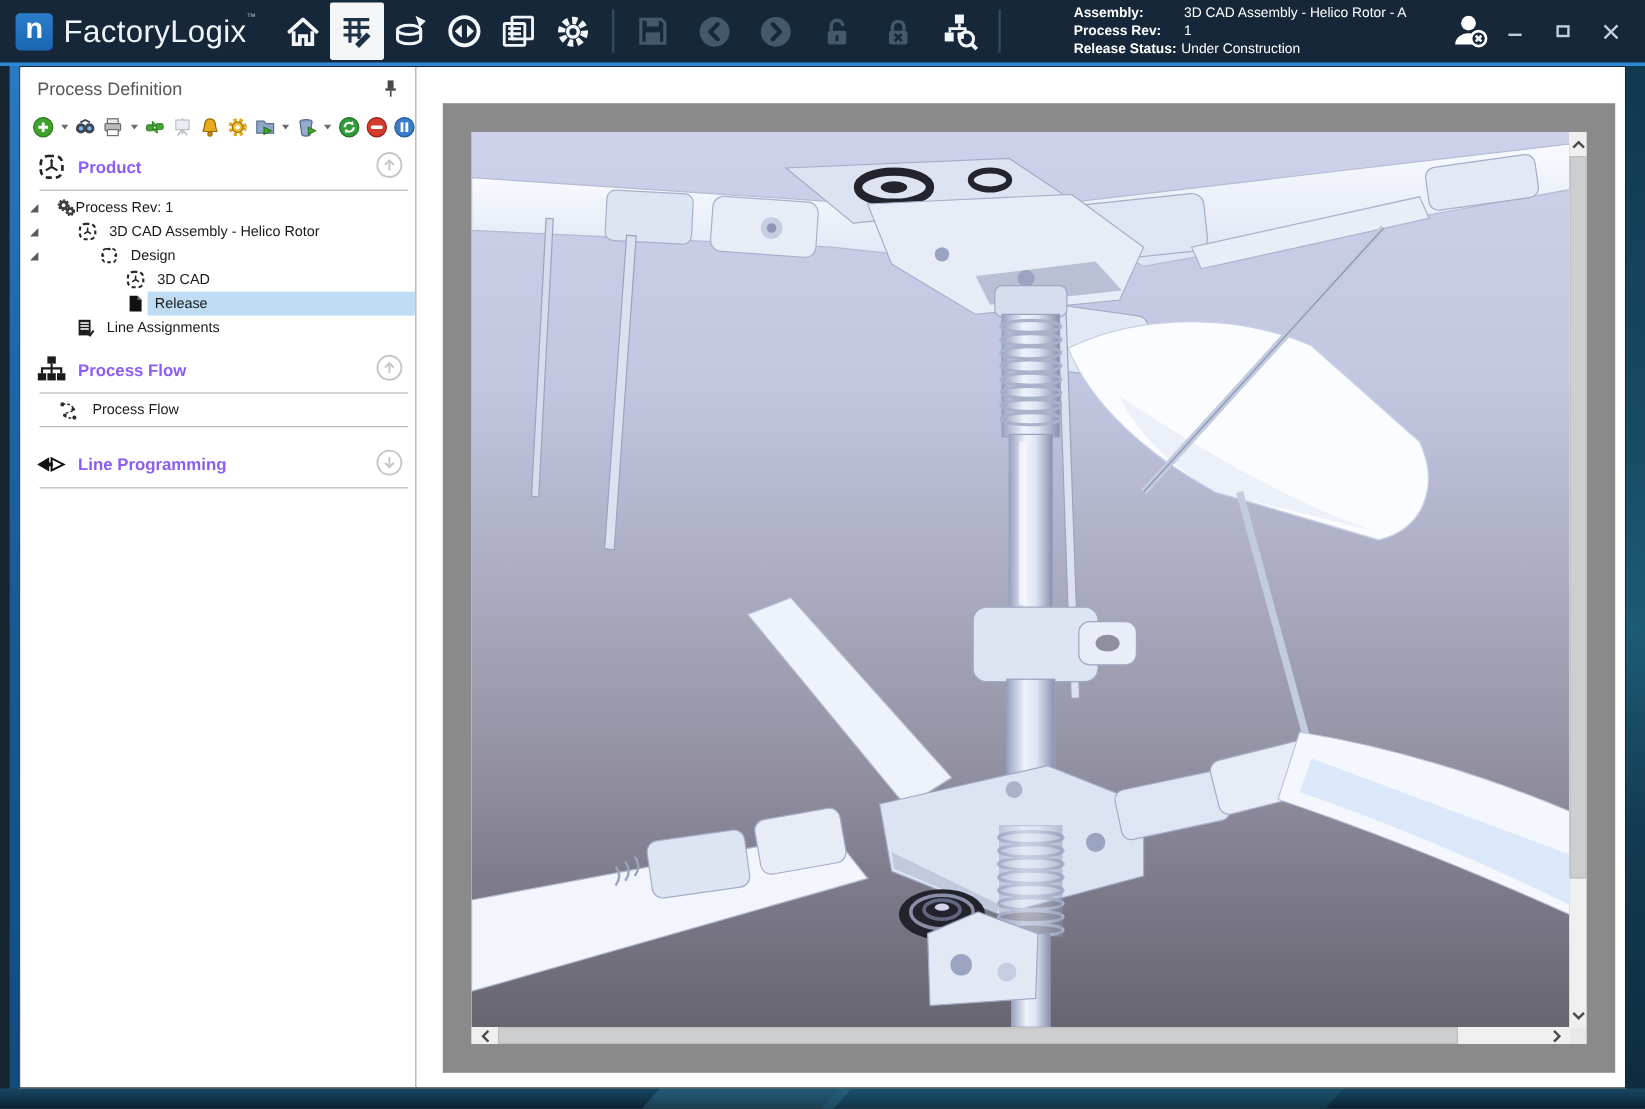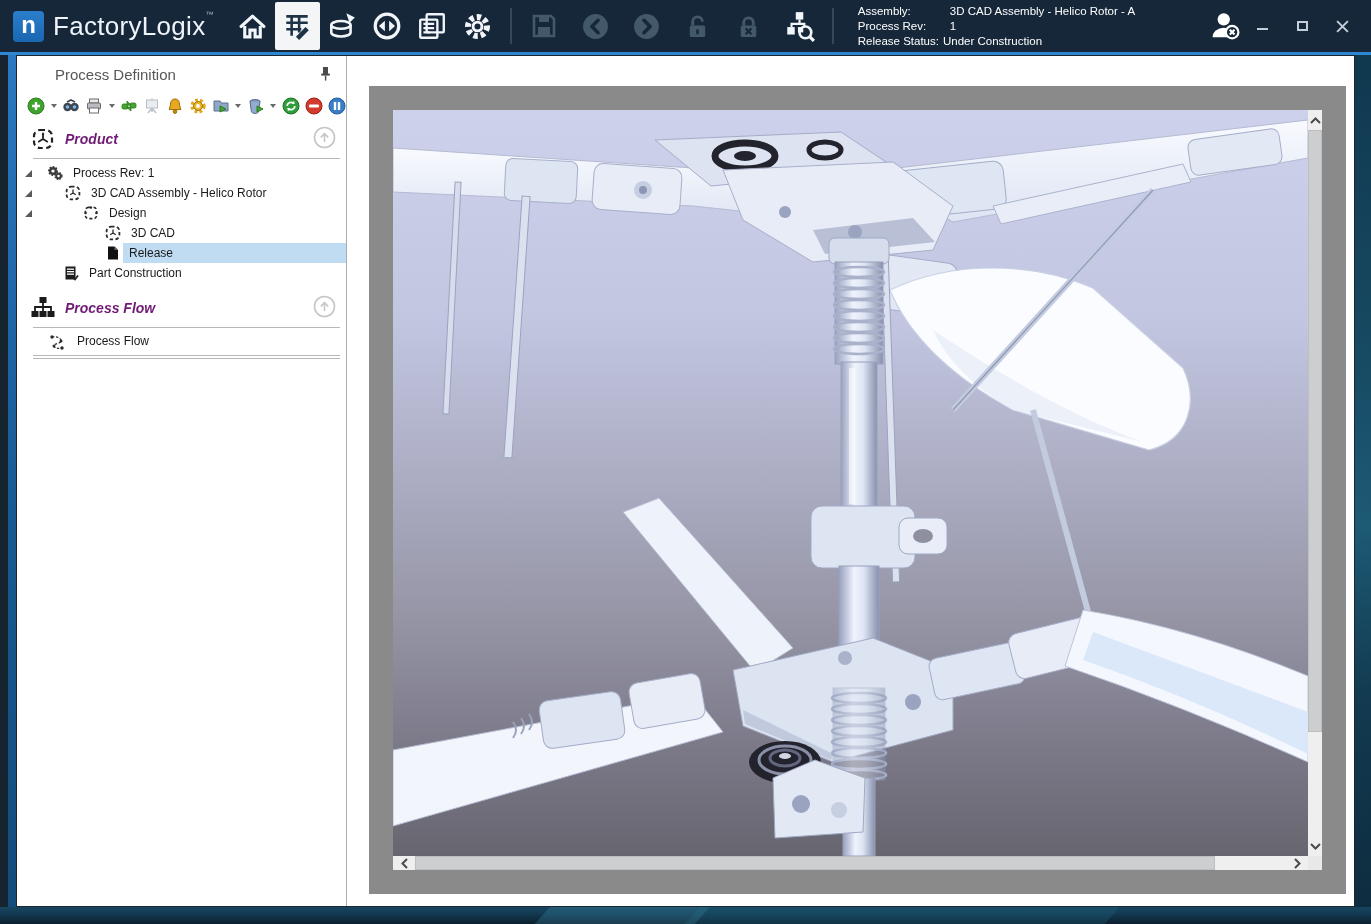--- a/index.html
+++ b/index.html
@@ -39,40 +39,40 @@
   .brand .tm { font-size:8px; vertical-align:18px; color:#9fb2c2; }
   .nav-group { display:flex; align-items:center; margin-left:16px; height:52px; }
   .nav-btn { width:45px; height:52px; display:flex; align-items:center; justify-content:center; color:#f2f6fa; }
   .nav-btn.selected { background:#f3f5f6; color:#1d3247; height:48px; margin-top:0px; border-radius:2px; }
   .tb-sep { width:2px; height:36px; background:#33485c; margin:0 10px; }
   .dim-group { display:flex; align-items:center; gap:6px; }
   .dim-group .nav-btn { color:#44586c; }
   .nav-btn.lit { color:#f2f6fa; }
   .info-block { margin-left:14px; color:#fff; font-size:11.5px; line-height:15px; white-space:nowrap; }
   .info-row { display:flex; }
-  .info-row .lbl { font-weight:normal; width:92px; }
+  .info-row .lbl { font-weight:bold; width:92px;margin-left:37px; }
   .tb-spacer { flex:1; }
   .user-btn { width:46px; height:52px; display:flex; align-items:center; justify-content:center; color:#fff; }
   .win-controls { display:flex; align-items:center; gap:26px; margin:0 22px 0 6px; }
   .win-btn { width:14px; height:14px; display:flex; align-items:center; justify-content:center; color:#c3ced8; }
   .min-glyph { width:11px; height:2px; background:#c3ced8; margin-top:6px; }
   .max-glyph { width:11px; height:10px; border:2px solid #c3ced8; }
   
   .left-panel { position:absolute; left:0; top:0; width:330px; height:100%;
     background:#fff; border-right:1px solid #a8adb2; font-size:12px; color:#1a1a1a; }
-  .panel-header { position:relative; height:36px; padding:10px 14px 0 14px;margin-left:24px; }
+  .panel-header { position:relative; height:36px; padding:10px 14px 0 14px; }
   .panel-title { font-size:15px; color:#575757; }
   .pin-btn { position:absolute; right:12px; top:10px; width:16px; height:16px; color:#4a4a4a; }
   .panel-toolbar { display:flex; align-items:center; height:28px; padding-left:10px; gap:4px; }
   .pt-icon { width:19px; height:19px; display:flex; align-items:center; justify-content:center; }
   .caret { width:0; height:0; border-left:3.5px solid transparent; border-right:3.5px solid transparent;
     border-top:4px solid #6a6a6a; margin:0 1px; }
   .section-hdr { display:flex; align-items:center; height:34px; padding:0 10px 0 12px; margin-top:2px; }
   .section-hdr .s-icon { width:28px; height:26px; display:flex; align-items:center; justify-content:center; }
-  .section-hdr .s-label { font-size:14px; font-weight:bold; margin-left:8px; color:#701a75;font-style:italic; }
+  .section-hdr .s-label { font-size:14px; font-weight:bold; margin-left:8px; color:#8b5cf6; }
   .section-hdr .s-spacer { flex:1; }
   .divider { height:1px; background:#b7b7b7; margin:2px 6px 2px 16px; }
   .tree { padding-top:2px; }
   .tree-row { position:relative; height:20px; display:flex; align-items:center; }
   .expander { position:absolute; left:8px; top:7px; width:0; height:0;
     border-bottom:7px solid #5a5a5a; border-left:7px solid transparent; }
   .t-icon { position:absolute; top:2px; width:16px; height:16px; }
   .t-label { position:absolute; top:0; height:20px; display:flex; align-items:center; padding-left:6px; }
   .t-label.selected { background:#bfdcf2; right:0; }
   .flow-child { position:relative; height:22px; margin-top:3px; }
@@ -366,21 +366,21 @@
       <div class="tree-row">
         <span class="expander"></span>
         <span class="t-icon" style="left:30px">
           <svg width="16" height="16" viewBox="0 0 16 16">
               <circle cx="6" cy="6" r="4" fill="#3d3d3d" stroke="#3d3d3d" stroke-width="2" stroke-dasharray="1.6 1.4"></circle>
               <circle cx="6" cy="6" r="1.6" fill="#fff"></circle>
               <circle cx="11.5" cy="11" r="3.2" fill="#3d3d3d" stroke="#3d3d3d" stroke-width="1.8" stroke-dasharray="1.4 1.2"></circle>
               <circle cx="11.5" cy="11" r="1.3" fill="#fff"></circle>
             </svg>
         </span>
-        <span class="t-label" style="left:50px">Process Rev: 1</span>
+        <span class="t-label" style="left:40px">Process Rev: 1</span>
       </div>
       <div class="tree-row">
         <span class="expander"></span>
         <span class="t-icon" style="left:48px">
           <svg width="16" height="16" viewBox="0 0 16 16">
               <rect x="1.6" y="1.6" width="12.8" height="12.8" rx="4.5" fill="none" stroke="#2b2b2b" stroke-width="1.8" stroke-dasharray="3.4 2.4"></rect>
               <path d="M8,8 V4.6 M8,8 L5.2,9.8 M8,8 L10.8,9.8" stroke="#2b2b2b" stroke-width="1.3"></path>
             </svg>
         </span>
         <span class="t-label" style="left:68px">3D CAD Assembly - Helico Rotor</span>
@@ -418,21 +418,21 @@
       <div class="tree-row">
         <span class="t-icon" style="left:46px">
           <svg width="16" height="16" viewBox="0 0 16 16">
               <rect x="2.5" y="1.5" width="10" height="13" fill="#1d1d1d"></rect>
               <rect x="4" y="3.5" width="7" height="1.3" fill="#fff"></rect>
               <rect x="4" y="6" width="7" height="1.3" fill="#fff"></rect>
               <rect x="4" y="8.5" width="7" height="1.3" fill="#fff"></rect>
               <path d="M10,12.5 L12,14.5 L15,10.5" fill="none" stroke="#222" stroke-width="1.8"></path>
             </svg>
         </span>
-        <span class="t-label" style="left:66px">Part Construction</span>
+        <span class="t-label" style="left:66px">Line Assignments</span>
       </div>
     </div>
 
     <div class="section-hdr" style="margin-top:8px;">
       <span class="s-icon">
         <svg width="26" height="26" viewBox="0 0 26 26">
             <rect x="9.5" y="2" width="7" height="6" fill="#1b1b1b"></rect>
             <rect x="1.5" y="16" width="7" height="6" fill="#1b1b1b"></rect>
             <rect x="9.5" y="16" width="7" height="6" fill="#1b1b1b"></rect>
             <rect x="17.5" y="16" width="7" height="6" fill="#1b1b1b"></rect>
@@ -457,20 +457,37 @@
             <circle cx="12" cy="7" r="1.5" fill="#2b2b2b"></circle>
             <circle cx="5" cy="12" r="1.5" fill="#2b2b2b"></circle>
             <circle cx="13" cy="14" r="1.7" fill="#2b2b2b"></circle>
           </svg>
       </span>
       <span class="t-label" style="left:54px">Process Flow</span>
     </div>
 
     <div class="divider"></div>
 
+    <div class="section-hdr" style="margin-top:14px;">
+      <span class="s-icon">
+        <svg width="28" height="22" viewBox="0 0 28 22">
+            <path d="M12,5 L2,11 L12,17 Z" fill="#111"></path>
+            <path d="M14,6 L24,11 L14,16 Z" fill="#fff" stroke="#111" stroke-width="1.6"></path>
+            <rect x="10" y="9.4" width="5" height="3.2" fill="#111"></rect>
+          </svg>
+      </span>
+      <span class="s-label">Line Programming</span>
+      <span class="s-spacer"></span>
+      <span>
+        <svg width="23" height="23" viewBox="0 0 23 23">
+            <circle cx="11.5" cy="11.5" r="10" fill="none" stroke="#c6c6c6" stroke-width="1.6"></circle>
+            <path d="M11.5,7 V14.6 M7.8,11.6 L11.5,15.4 L15.2,11.6" fill="none" stroke="#c6c6c6" stroke-width="1.6"></path>
+          </svg>
+      </span>
+    </div>
     <div class="divider"></div>
   </div>
 
   <div style="position:absolute; left:331px; top:0; right:0; bottom:0; background:#fff;">
     <div style="position:absolute; left:21px; top:30px; width:977px; height:808px; border:24px solid #8a8a8a; background:#fff;">
       <div style="position:relative; width:929px; height:760px;">
 
         <svg width="915" height="746" viewBox="0 0 915 746" style="position:absolute;left:0;top:0;display:block;">
           <defs>
             <linearGradient id="bg" x1="0" y1="0" x2="0" y2="1">

